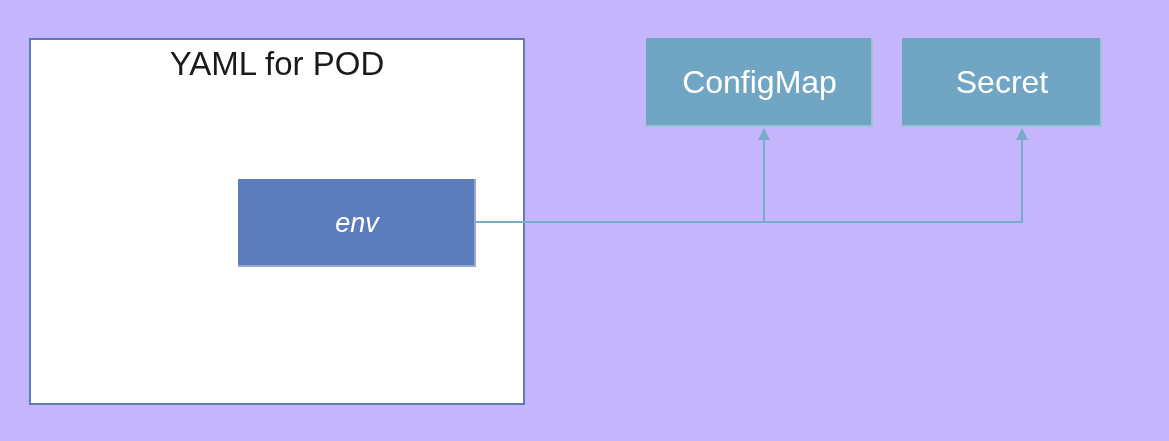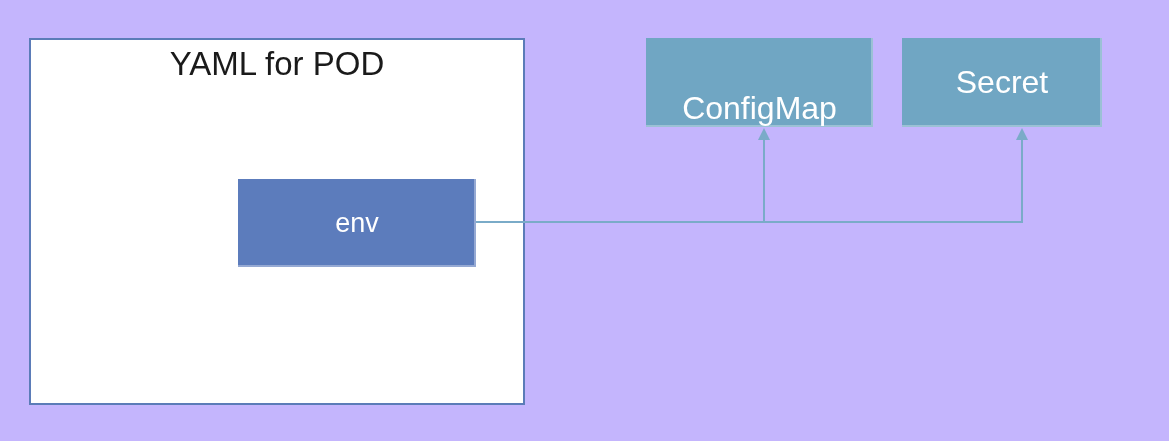--- a/index.html
+++ b/index.html
@@ -44,35 +44,36 @@
     top: 179px;
     width: 238px;
     height: 88px;
     background: var(--env-fill, #5C7CBC);
     box-shadow: inset -2px -2px 0 rgba(255,255,255,0.35);
     display: flex;
     align-items: center;
     justify-content: center;
     color: var(--box-text, #ffffff);
     font-size: 27px;
+    font-style: italic;
   }
   
   .resource-box {
     position: absolute;
     top: 38px;
     height: 89px;
     background: var(--resource-fill, #70A6C3);
     box-shadow: inset -2px -2px 0 rgba(255,255,255,0.30);
     display: flex;
     align-items: center;
     justify-content: center;
     color: var(--box-text, #ffffff);
     font-size: 32px;
   }
-  .configmap-box { left: 646px; width: 227px; align-items: flex-end; }
+  .configmap-box { left: 646px; width: 227px; }
   .secret-box    { left: 902px; width: 200px; }
   
   .h-line {
     position: absolute;
     left: 476px;
     top: 221px;
     width: 547px;
     height: 2px;
     background: var(--connector, #7AABC8);
   }

